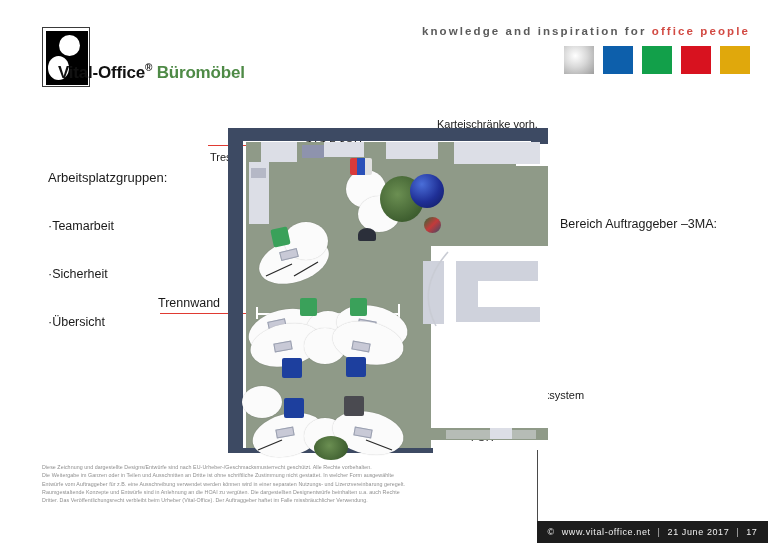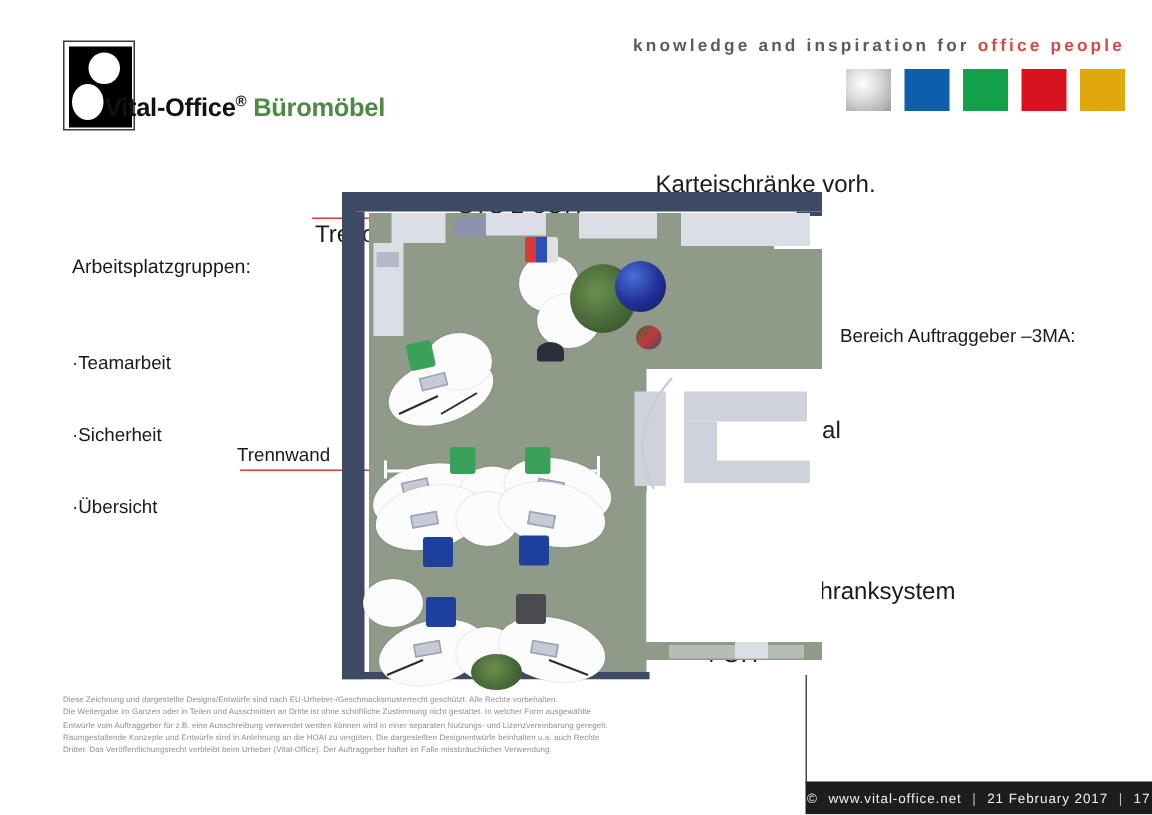--- a/index.html
+++ b/index.html
@@ -58,21 +58,20 @@
     background: #ffffff;
   }
   #logo-wordmark {
     position: absolute;
     left: 58px;
     top: 62px;
     font-size: 17px;
     font-weight: bold;
     white-space: nowrap;
     letter-spacing: -0.2px;
-    margin-left: 12px;
   }
   #logo-wordmark .vital { color: #111111; }
   #logo-wordmark .reg { font-size: 10px; vertical-align: super; color:#111111; }
   #logo-wordmark .buero { color: #4e8a46; }
 
   #tagline {
     position: absolute;
     right: 18px;
     top: 25px;
     font-size: 11.5px;
@@ -156,21 +155,21 @@
     position: absolute;
     color: #1a1a1a;
     white-space: pre;
   }
   .label-serif {
     font-size: 12.5px;
     line-height: 15px;
   }
   .label-plan {
     font-family: "Liberation Sans", sans-serif;
-    font-size: 16px;
+    font-size: 11px;
     line-height: 14px;
   }
   .arrow-h {
     position: absolute;
     height: 1px;
     background: #e03a32;
   }
   .arrow-h::after {
     content: "";
     position: absolute;
@@ -261,21 +260,21 @@
     <div class="swatch" style="background:radial-gradient(circle at 38% 35%, #ffffff 0%, #d8d8d8 45%, #9d9d9d 100%);"></div>
     <div class="swatch" style="background:#0d5fab;"></div>
     <div class="swatch" style="background:#12a04a;"></div>
     <div class="swatch" style="background:#d8121f;"></div>
     <div class="swatch" style="background:#e0a80c;"></div>
   </div>
 
   <div class="label label-serif" style="left:48px; top:138px; font-size:13px; line-height:16px;">
     <div>Arbeitsplatzgruppen:</div>
   </div>
-  <div class="label label-serif" style="left:48px; top:202px; font-size:12.5px; line-height:16px;">
+  <div class="label label-serif" style="left:48px; top:186px; font-size:12.5px; line-height:16px;">
     <div>·Teamarbeit</div>
     <div>·Sicherheit</div>
     <div>·Übersicht</div>
   </div>
 
   <div class="label label-plan" style="left:158px; top:296px; font-size:12.5px;">Trennwand</div>
   <div class="arrow-h" style="left:160px; top:313px; width:98px;"></div>
 
   <div class="label label-serif" style="left:560px; top:217px; font-size:12.5px;">Bereich Auftraggeber –3MA:</div>
 
@@ -402,18 +401,18 @@
     <p>Raumgestaltende Konzepte und Entwürfe sind in Anlehnung an die HOAI zu vergüten. Die dargestellten Designentwürfe beinhalten u.a. auch Rechte</p>
     <p>Dritter. Das Veröffentlichungsrecht verbleibt beim Urheber (Vital-Office). Der Auftraggeber haftet im Falle missbräuchlicher Verwendung.</p>
   </div>
 
   <div id="footer-rule"></div>
 
   <div id="statusbar">
     <span>©</span>
     <span>www.vital-office.net</span>
     <span class="sep">|</span>
-    <span>21 February 2017</span>
+    <span>21 June 2017</span>
     <span class="sep">|</span>
     <span>17</span>
   </div>
 
 </div>
 
 </body></html>

